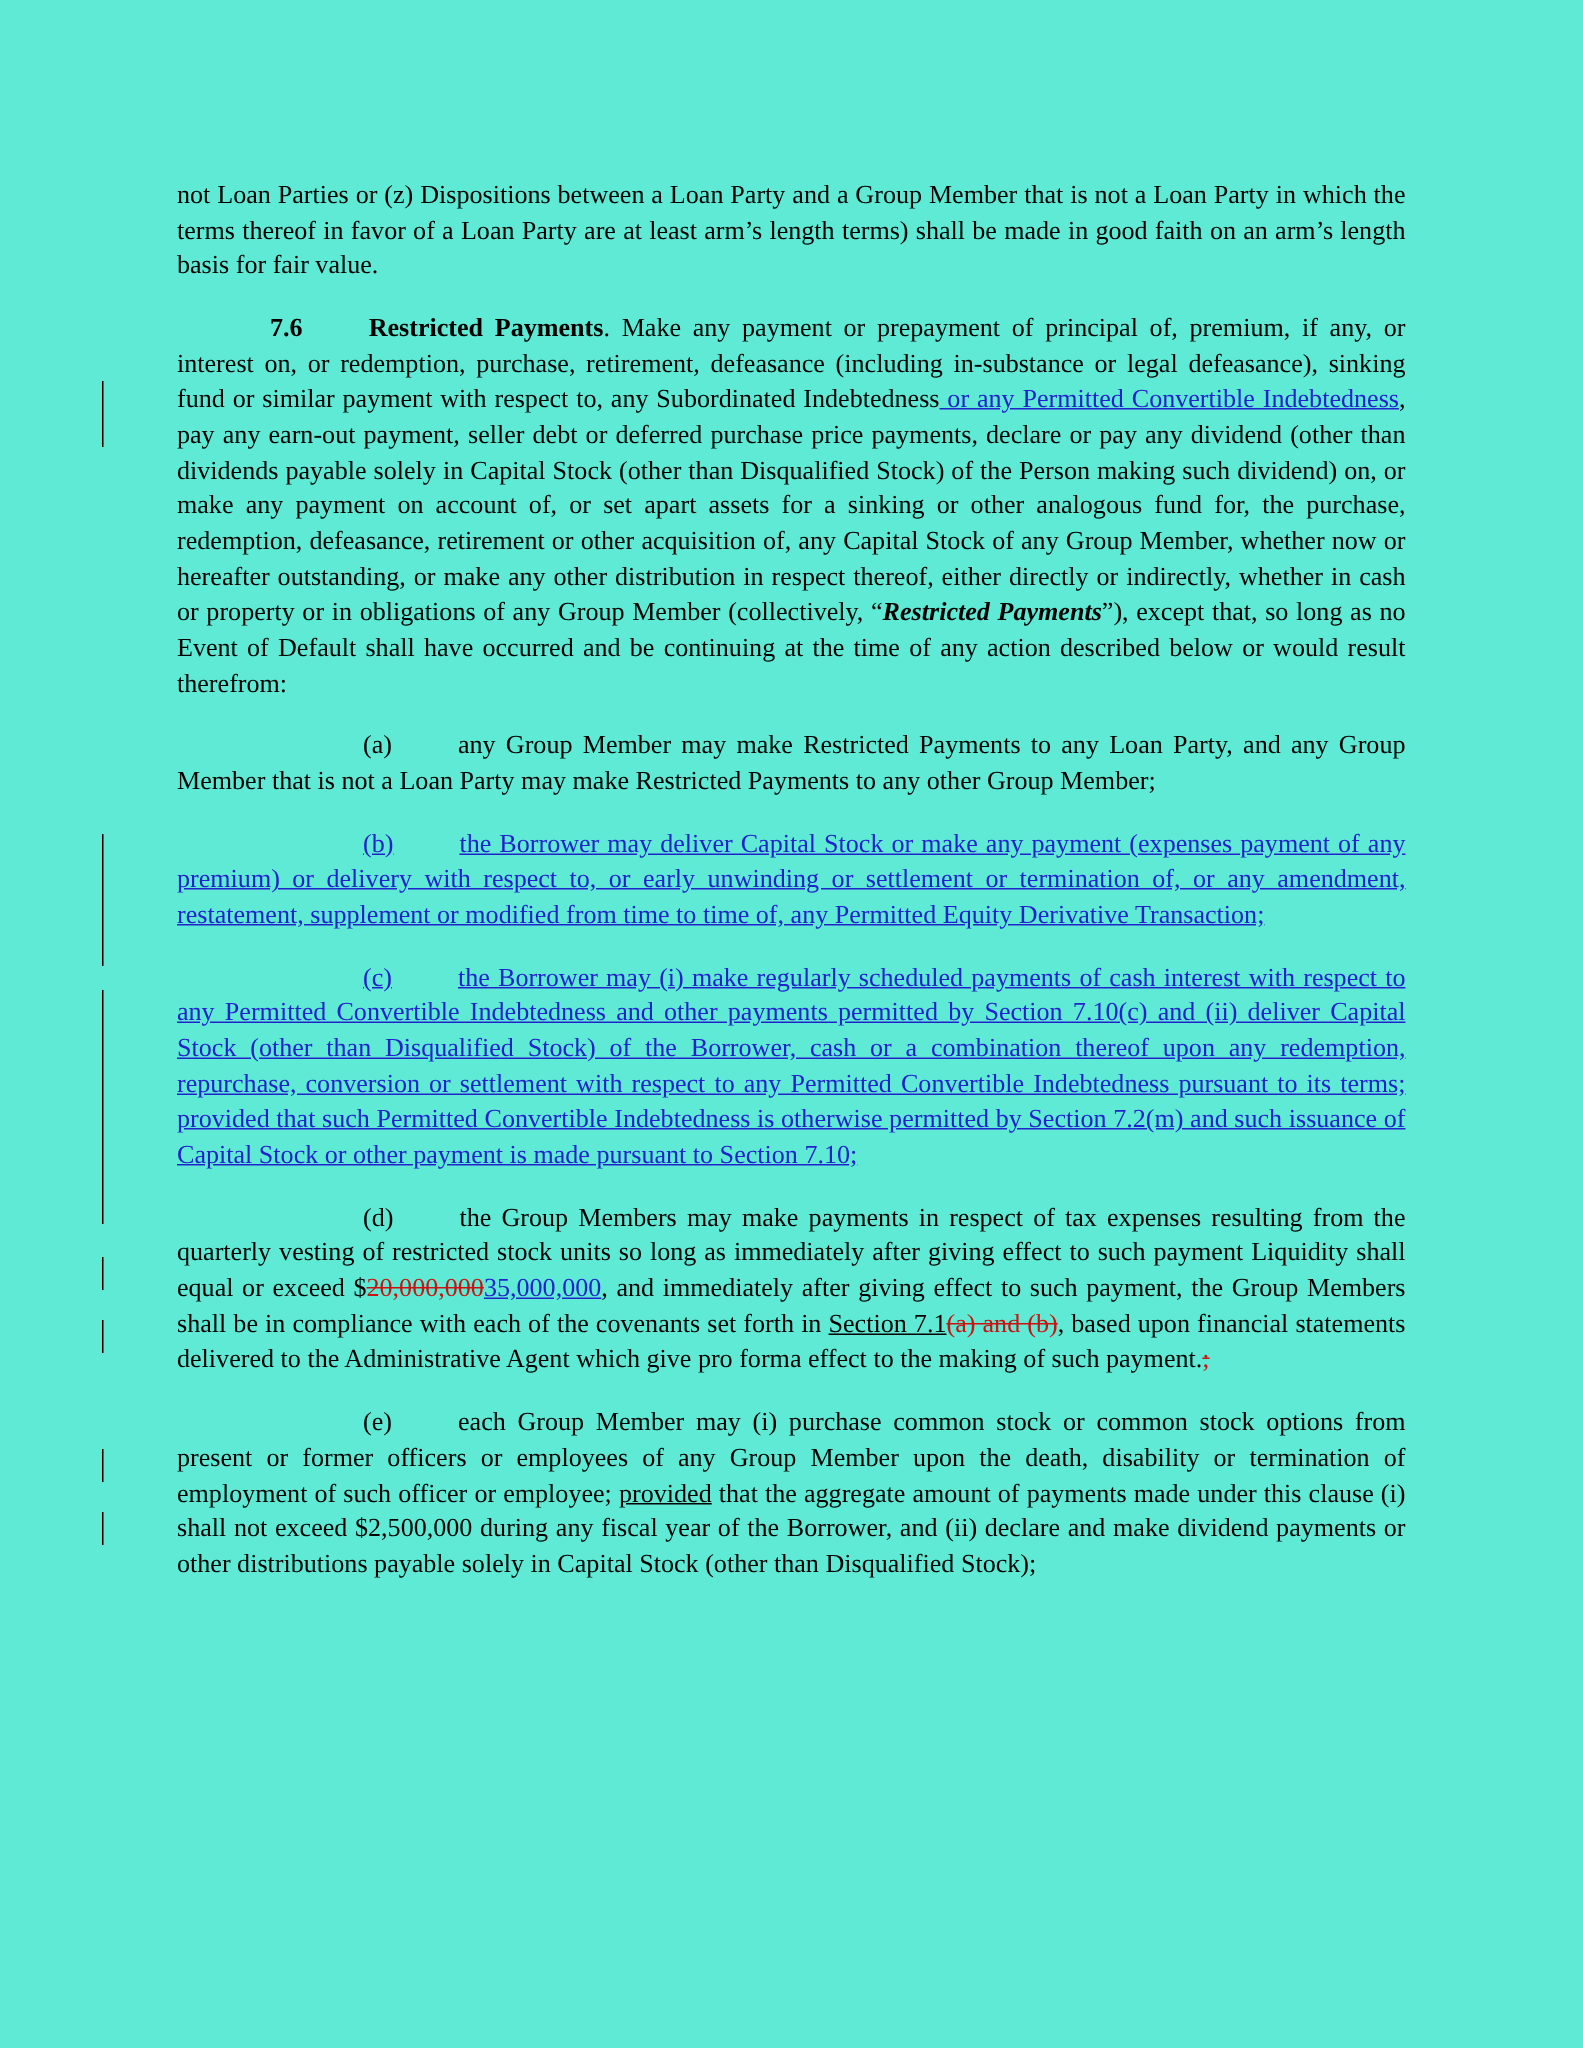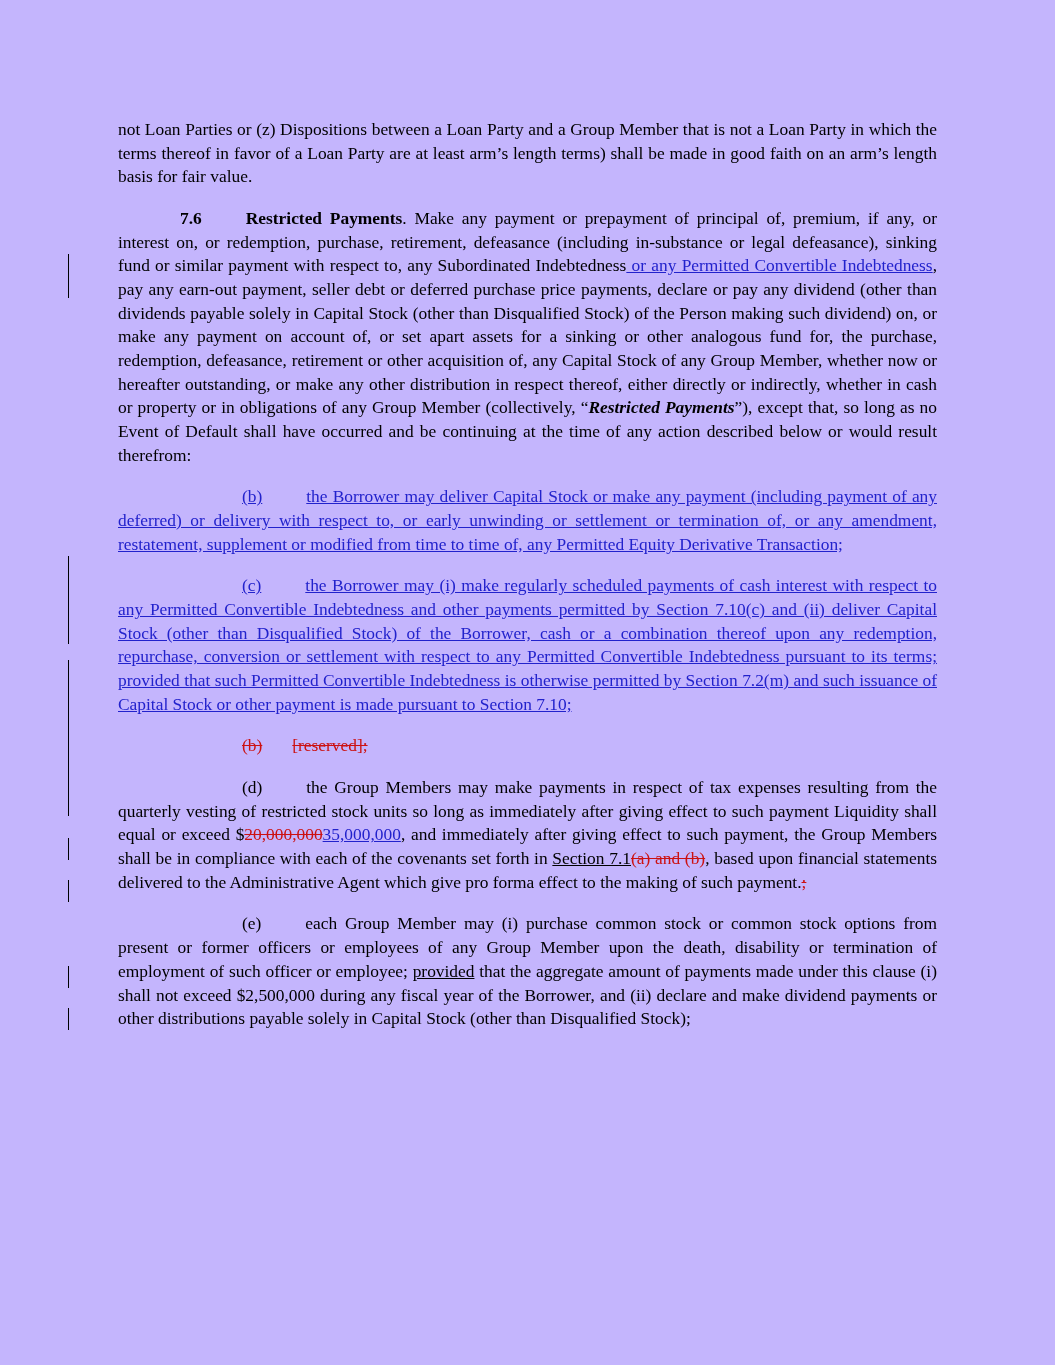--- a/index.html
+++ b/index.html
@@ -8,21 +8,21 @@
     background: #ffffff;
   }
   body {
     font-family: "Liberation Serif", "DejaVu Serif", serif;
     color: #000000;
   }
   .page {
     position: relative;
     width: 1055px;
     height: 1365px;
-    background: #c4b5fd;
+    background: #5eead4;
     box-sizing: border-box;
     padding: 118px 118px 60px 118px;
     overflow: hidden;
   }
   .doc-body {
     font-size: 17.4px;
     line-height: 1.36;
     text-align: justify;
   }
   p {
@@ -85,32 +85,32 @@
   <div class="doc-body">
 
     <p class="para">
       <span>not Loan Parties or (z) Dispositions between a Loan Party and a Group Member that is not a Loan Party in which the terms thereof in favor of a Loan Party are at least arm’s length terms) shall be made in good faith on an arm’s length basis for fair value.</span>
     </p>
 
     <p class="para indent">
       <span class="bold">7.6</span><span class="tabgap"></span><span class="bold">Restricted Payments</span><span>.  Make any payment or prepayment of principal of, premium, if any, or interest on, or redemption, purchase, retirement, defeasance (including in-substance or legal defeasance), sinking fund or similar payment with respect to, any Subordinated Indebtedness</span><span class="ins"> or any Permitted Convertible Indebtedness</span><span>, pay any earn-out payment, seller debt or deferred purchase price payments, declare or pay any dividend (other than dividends payable solely in Capital Stock (other than Disqualified Stock) of the Person making such dividend) on, or make any payment on account of, or set apart assets for a sinking or other analogous fund for, the purchase, redemption, defeasance, retirement or other acquisition of, any Capital Stock of any Group Member, whether now or hereafter outstanding, or make any other distribution in respect thereof, either directly or indirectly, whether in cash or property or in obligations of any Group Member (collectively, “</span><span class="bolditalic">Restricted Payments</span><span>”), except that, so long as no Event of Default shall have occurred and be continuing at the time of any action described below or would result therefrom:</span>
     </p>
 
+    <p class="para indent-wide">
+      <span>(a)</span><span class="tabgap"></span><span>any Group Member may make Restricted Payments to any Loan Party, and any Group Member that is not a Loan Party may make Restricted Payments to any other Group Member;</span>
+    </p>
 
     <p class="para indent-wide ins">
-      <span>(b)</span><span class="tabgap"></span><span>the Borrower may deliver Capital Stock or make any payment (including payment of any deferred) or delivery with respect to, or early unwinding or settlement or termination of, or any amendment, restatement, supplement or modified from time to time of, any Permitted Equity Derivative Transaction;</span>
+      <span>(b)</span><span class="tabgap"></span><span>the Borrower may deliver Capital Stock or make any payment (expenses payment of any premium) or delivery with respect to, or early unwinding or settlement or termination of, or any amendment, restatement, supplement or modified from time to time of, any Permitted Equity Derivative Transaction;</span>
     </p>
 
     <p class="para indent-wide ins">
       <span>(c)</span><span class="tabgap"></span><span>the Borrower may (i) make regularly scheduled payments of cash interest with respect to any Permitted Convertible Indebtedness and other payments permitted by Section 7.10(c) and (ii) deliver Capital Stock (other than Disqualified Stock) of the Borrower, cash or a combination thereof upon any redemption, repurchase, conversion or settlement with respect to any Permitted Convertible Indebtedness pursuant to its terms; provided that such Permitted Convertible Indebtedness is otherwise permitted by Section 7.2(m) and such issuance of Capital Stock or other payment is made pursuant to Section 7.10;</span>
     </p>
 
-    <p class="para indent-wide">
-      <span class="del">(b)</span><span class="tabgap-sm"></span><span class="del">[reserved];</span>
-    </p>
 
 
     <p class="para indent-wide">
       <span>(d)</span><span class="tabgap"></span><span>the Group Members may make payments in respect of tax expenses resulting from the quarterly vesting of restricted stock units so long as immediately after giving effect to such payment Liquidity shall equal or exceed $</span><span class="del">20,000,000</span><span class="ins">35,000,000</span><span>, and immediately after giving effect to such payment, the Group Members shall be in compliance with each of the covenants set forth in </span><span class="underline">Section 7.1</span><span class="del">(a) and  (b)</span><span>, based upon financial statements delivered to the Administrative Agent which give pro forma effect to the making of such payment.</span><span class="del">;</span>
     </p>
 
     <p class="para indent-wide">
       <span>(e)</span><span class="tabgap"></span><span>each Group Member may (i) purchase common stock or common stock options from present or former officers or employees of any Group Member upon the death, disability or termination of employment of such officer or employee; </span><span class="underline">provided</span><span> that the aggregate amount of payments made under this clause (i) shall not exceed $2,500,000 during any fiscal year of the Borrower, and (ii) declare and make dividend payments or other distributions payable solely in Capital Stock (other than Disqualified Stock);</span>
     </p>
 

